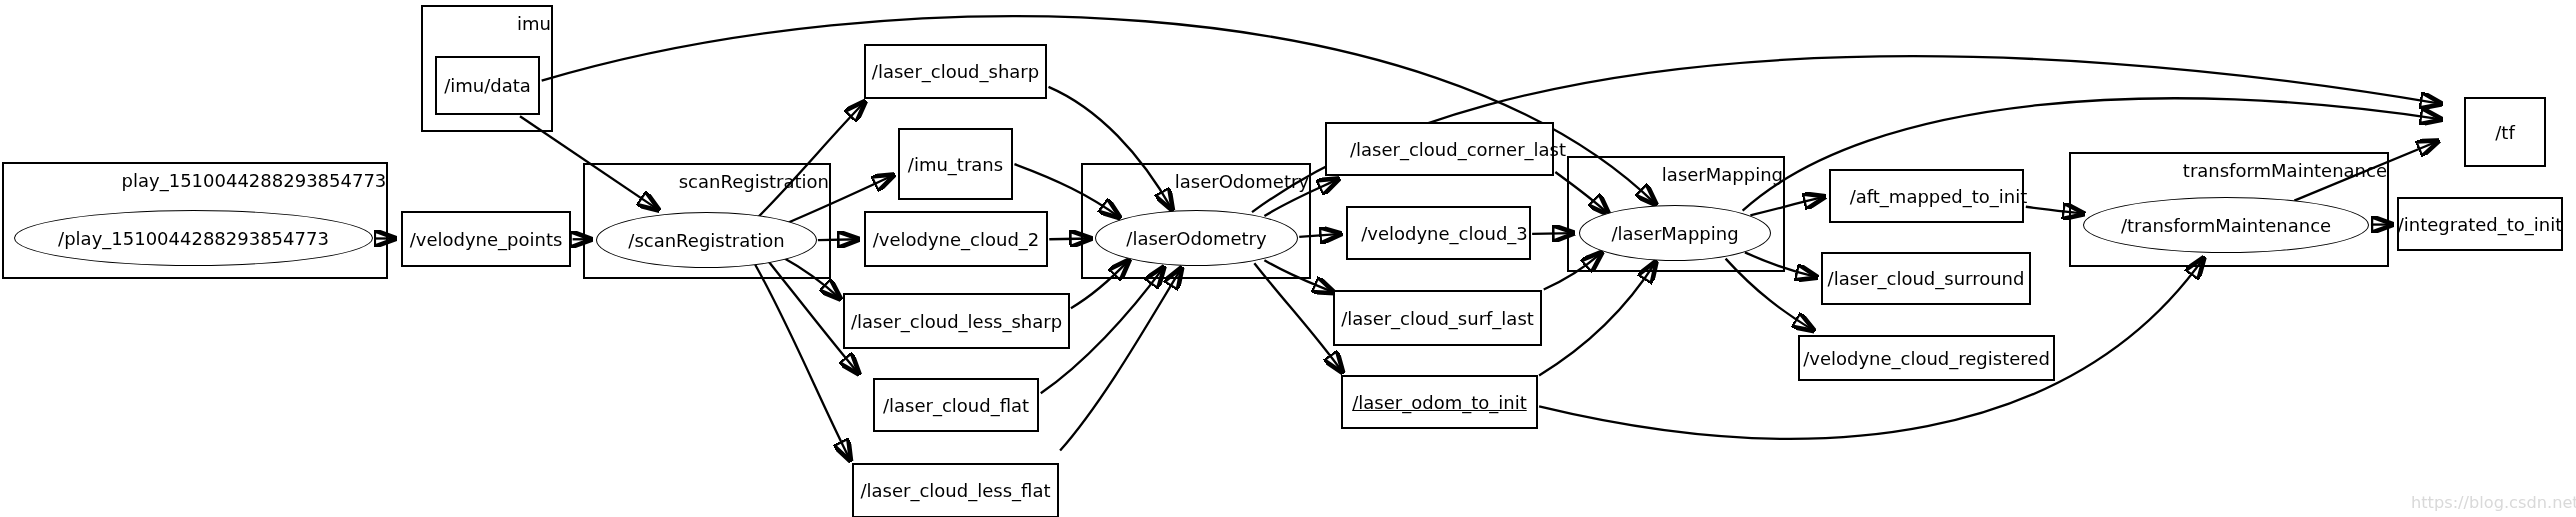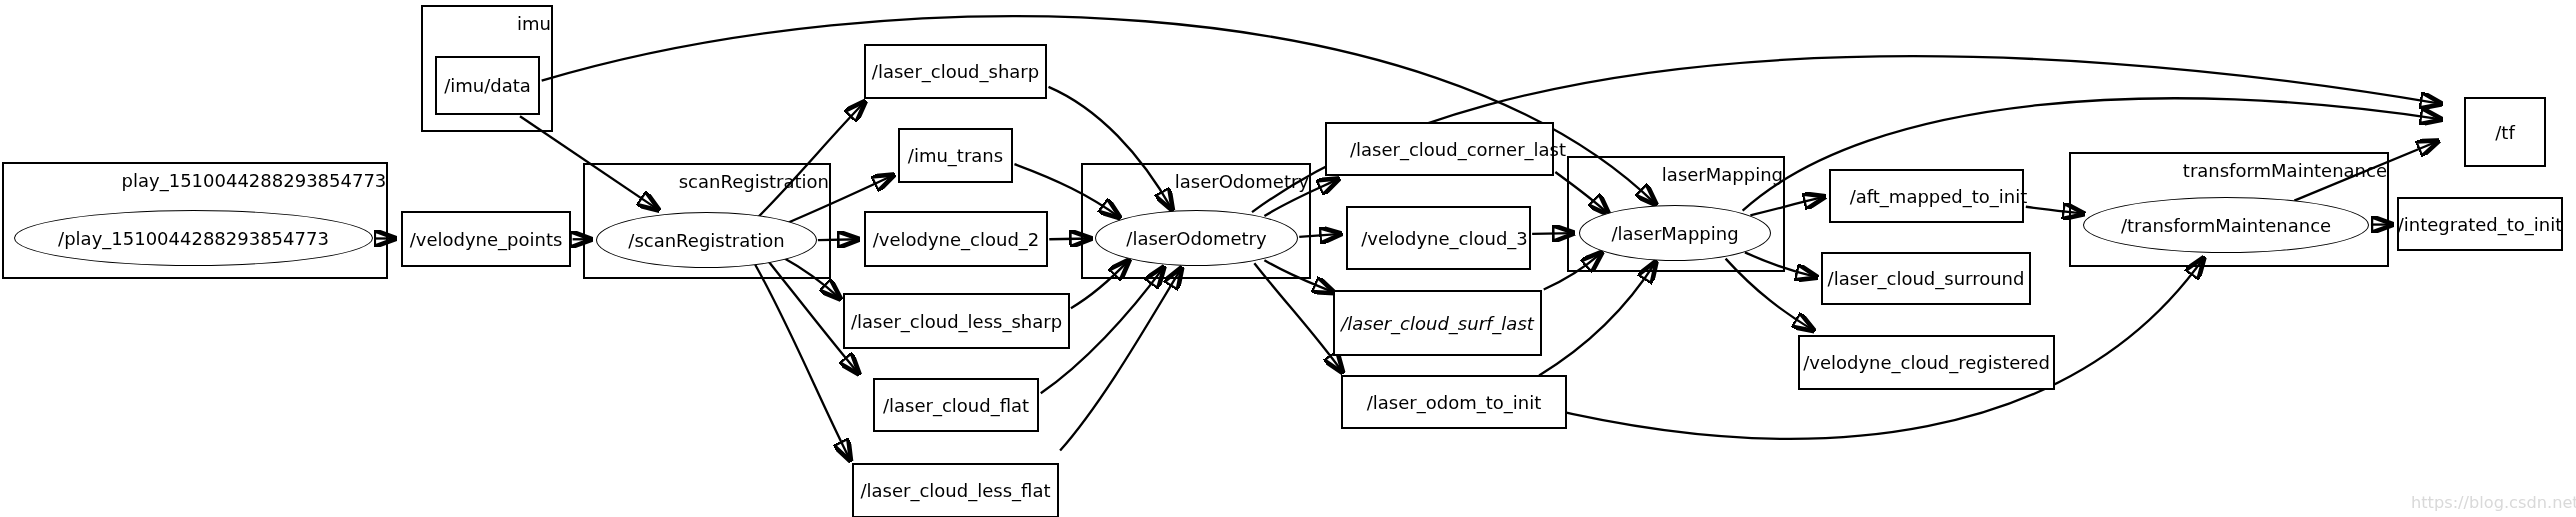--- a/index.html
+++ b/index.html
@@ -136,31 +136,31 @@
 
   <div class="ellipse" style="left:14px; top:210px; width:359px; height:56px;">/play_1510044288293854773</div>
   <div class="ellipse" style="left:596px; top:212px; width:221px; height:56px;">/scanRegistration</div>
   <div class="ellipse" style="left:1579px; top:205px; width:192px; height:56px;">/laserMapping</div>
   <div class="ellipse" style="left:1095px; top:210px; width:203px; height:56px;">/laserOdometry</div>
   <div class="ellipse" style="left:2083px; top:197px; width:286px; height:56px;">/transformMaintenance</div>
 
   <div class="tbox" style="left:435px; top:56px; width:105px; height:59px;">/imu/data</div>
   <div class="tbox" style="left:401px; top:211px; width:170px; height:56px;">/velodyne_points</div>
   <div class="tbox" style="left:864px; top:44px; width:183px; height:55px;">/laser_cloud_sharp</div>
-  <div class="tbox" style="left:898px; top:128px; width:115px; height:55px;">/imu_trans</div>
+  <div class="tbox" style="left:898px; top:128px; width:115px; height:72px;">/imu_trans</div>
   <div class="tbox" style="left:864px; top:211px; width:184px; height:56px;">/velodyne_cloud_2</div>
   <div class="tbox" style="left:843px; top:293px; width:227px; height:56px;">/laser_cloud_less_sharp</div>
   <div class="tbox" style="left:873px; top:378px; width:166px; height:54px;">/laser_cloud_flat</div>
   <div class="tbox" style="left:852px; top:463px; width:207px; height:55px;">/laser_cloud_less_flat</div>
   <div class="tbox" style="left:1325px; top:122px; width:229px; height:54px;padding-left:37px;">/laser_cloud_corner_last</div>
-  <div class="tbox" style="left:1346px; top:206px; width:185px; height:64px;padding-left:12px;">/velodyne_cloud_3</div>
-  <div class="tbox" style="left:1333px; top:290px; width:209px; height:66px;font-style:italic;">/laser_cloud_surf_last</div>
-  <div class="tbox" style="left:1341px; top:375px; width:226px; height:54px;">/laser_odom_to_init</div>
+  <div class="tbox" style="left:1346px; top:206px; width:185px; height:54px;padding-left:12px;">/velodyne_cloud_3</div>
+  <div class="tbox" style="left:1333px; top:290px; width:209px; height:56px;">/laser_cloud_surf_last</div>
+  <div class="tbox" style="left:1341px; top:375px; width:197px; height:54px;text-decoration:underline;">/laser_odom_to_init</div>
   <div class="tbox" style="left:1829px; top:169px; width:195px; height:54px;padding-left:24px;">/aft_mapped_to_init</div>
   <div class="tbox" style="left:1821px; top:252px; width:210px; height:53px;">/laser_cloud_surround</div>
-  <div class="tbox" style="left:1798px; top:335px; width:257px; height:55px;">/velodyne_cloud_registered</div>
+  <div class="tbox" style="left:1798px; top:335px; width:257px; height:46px;">/velodyne_cloud_registered</div>
   <div class="tbox" style="left:2397px; top:197px; width:166px; height:54px;">/integrated_to_init</div>
   <div class="tbox" style="left:2445px; top:97px; width:82px; height:70px;margin-left:19px;">/tf</div>
 
   <div class="watermark">https://blog.csdn.net/nh54zyt</div>
 
 </div>
 
 
 </body></html>

